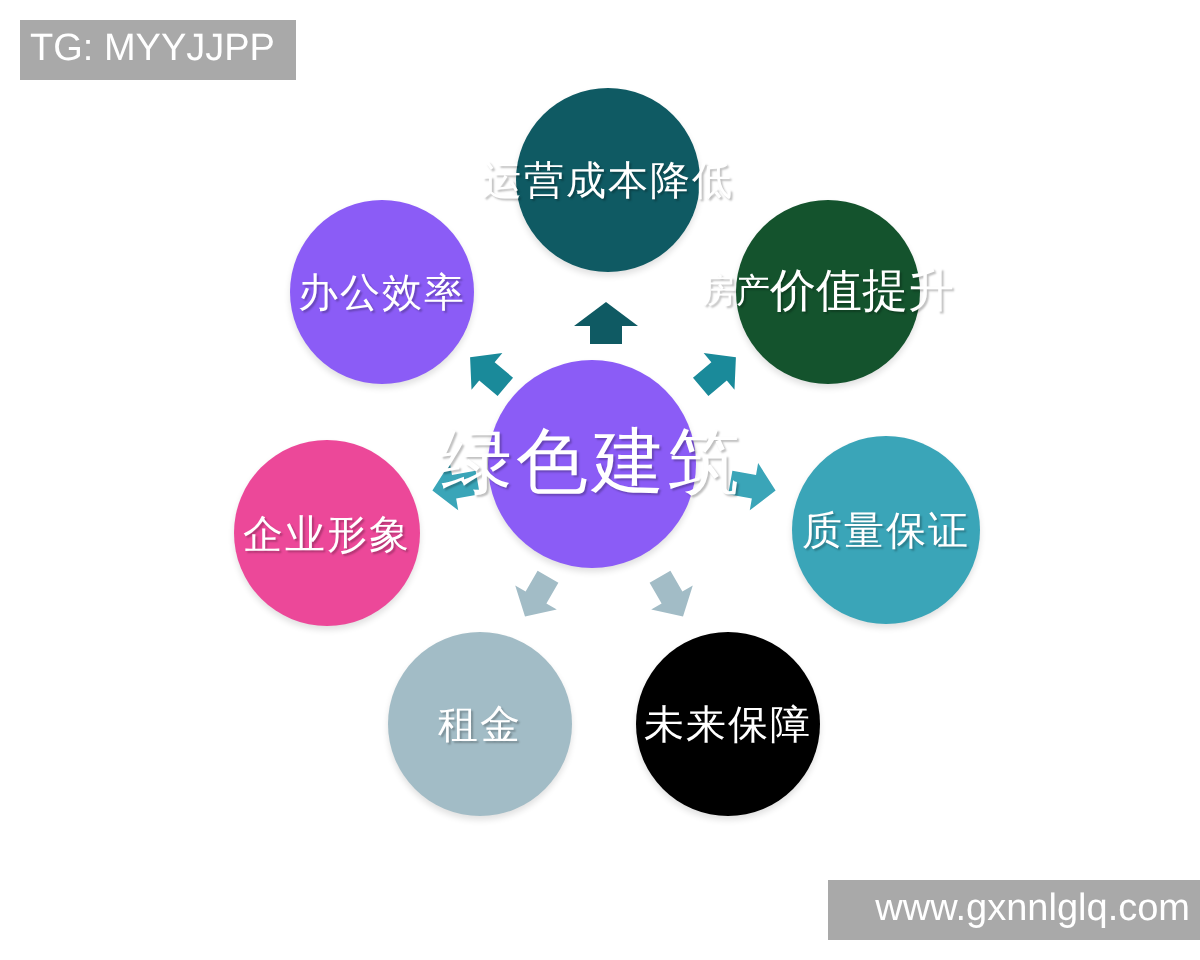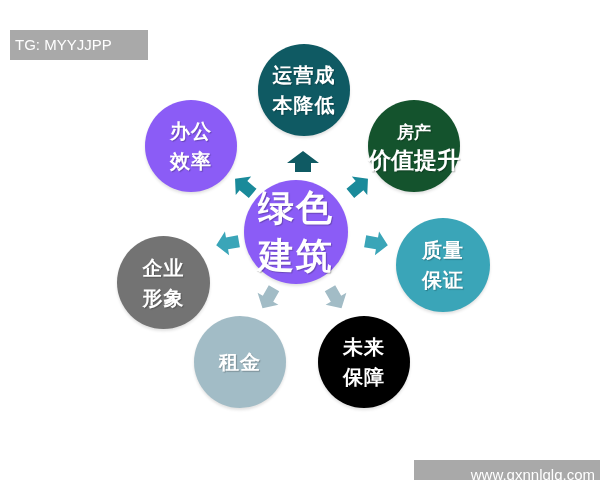--- a/index.html
+++ b/index.html
@@ -12,41 +12,39 @@
       height: 480px;
       position: relative;
       overflow: hidden;
       font-family: "DejaVu Sans", sans-serif;
     }
     .watermark {
       position: absolute;
       background: #a9a9a9;
       color: #ffffff;
       font-family: "Liberation Sans", sans-serif;
-      font-size: 15px;
+      font-size: 19px;
       line-height: 30px;
       padding: 0 5px;
       white-space: nowrap;
-      margin-top: 20px;
     }
     .wm-top { left: 10px; top: 10px; width: 128px; height: 30px; }
     .wm-bottom { left: 414px; top: 440px; width: 176px; height: 30px; text-align: right; }
 
     .node {
       position: absolute;
       border-radius: 50%;
       display: flex;
-      flex-direction: column;
+      flex-direction: row;
       align-items: center;
       justify-content: center;
       color: #ffffff;
       text-align: center;
       text-shadow: 1px 1px 1px rgba(0,0,0,0.25);
       box-shadow: 0 2px 3px rgba(0,0,0,0.12);
-      font-weight: bold;
     }
     .node .line {
       display: block;
       white-space: nowrap;
       letter-spacing: 1px;
     }
     .node.outer .line {
       font-size: 20px;
       line-height: 30px;
     }
@@ -117,21 +115,21 @@
 
 <div class="node outer" style="left:318px; top:316px; width:92px; height:92px; background:#000000;">
   <span class="line">未来</span>
   <span class="line">保障</span>
 </div>
 
 <div class="node outer" style="left:194px; top:316px; width:92px; height:92px; background:#a2bcc6;">
   <span class="line">租金</span>
 </div>
 
-<div class="node outer" style="left:117px; top:236px; width:93px; height:93px; background:#737373;">
+<div class="node outer" style="left:117px; top:220px; width:93px; height:93px; background:#ec4899;">
   <span class="line">企业</span>
   <span class="line">形象</span>
 </div>
 
 <div class="node outer" style="left:145px; top:100px; width:92px; height:92px; background:#8b5cf6;">
   <span class="line">办公</span>
   <span class="line">效率</span>
 </div>
 
 <div class="node center" style="left:244px; top:180px; width:104px; height:104px; background:#8b5cf6;">

